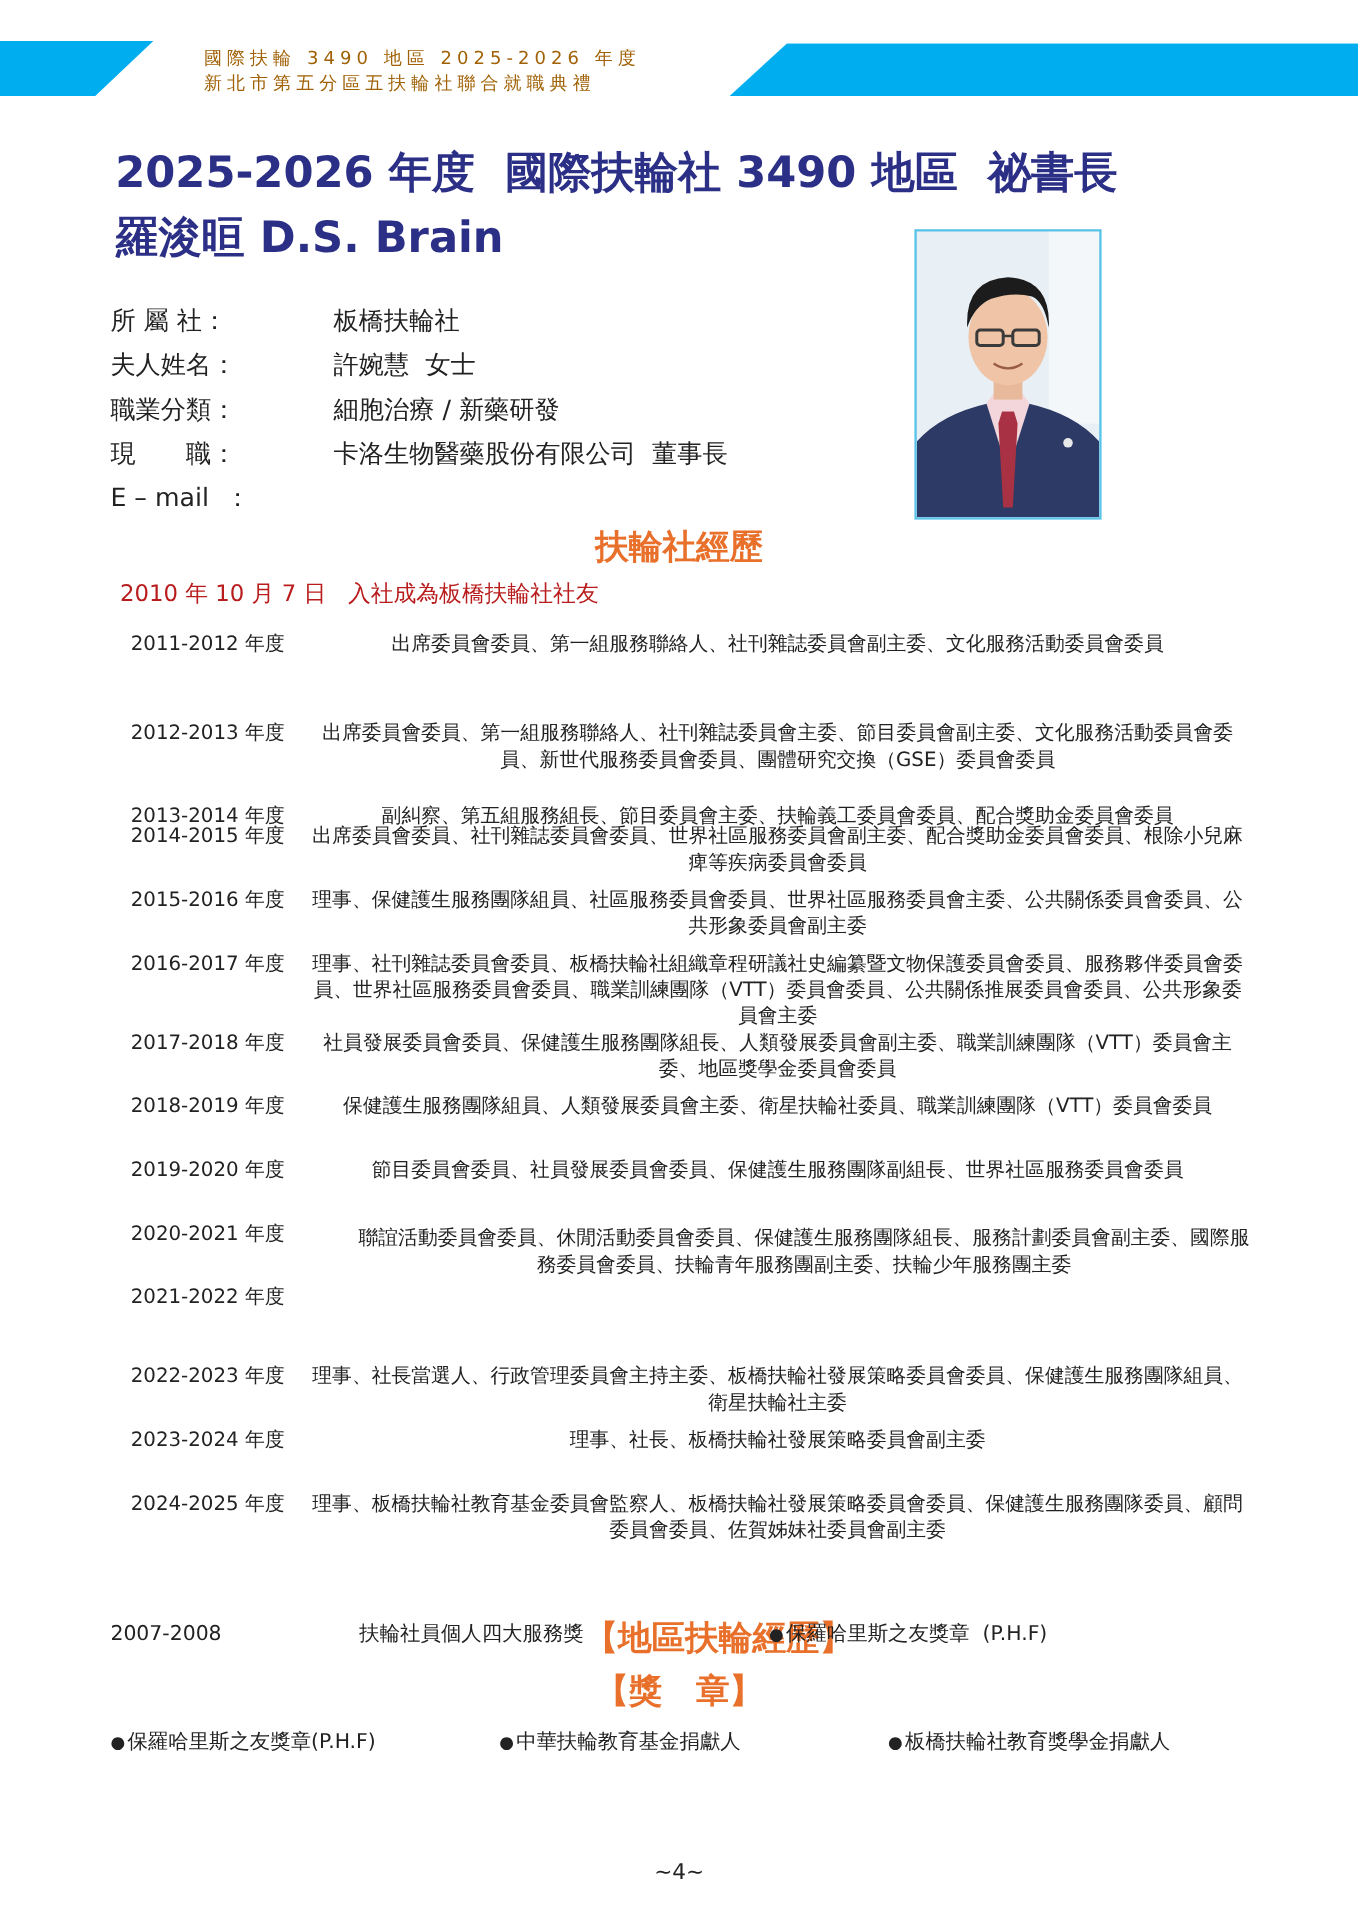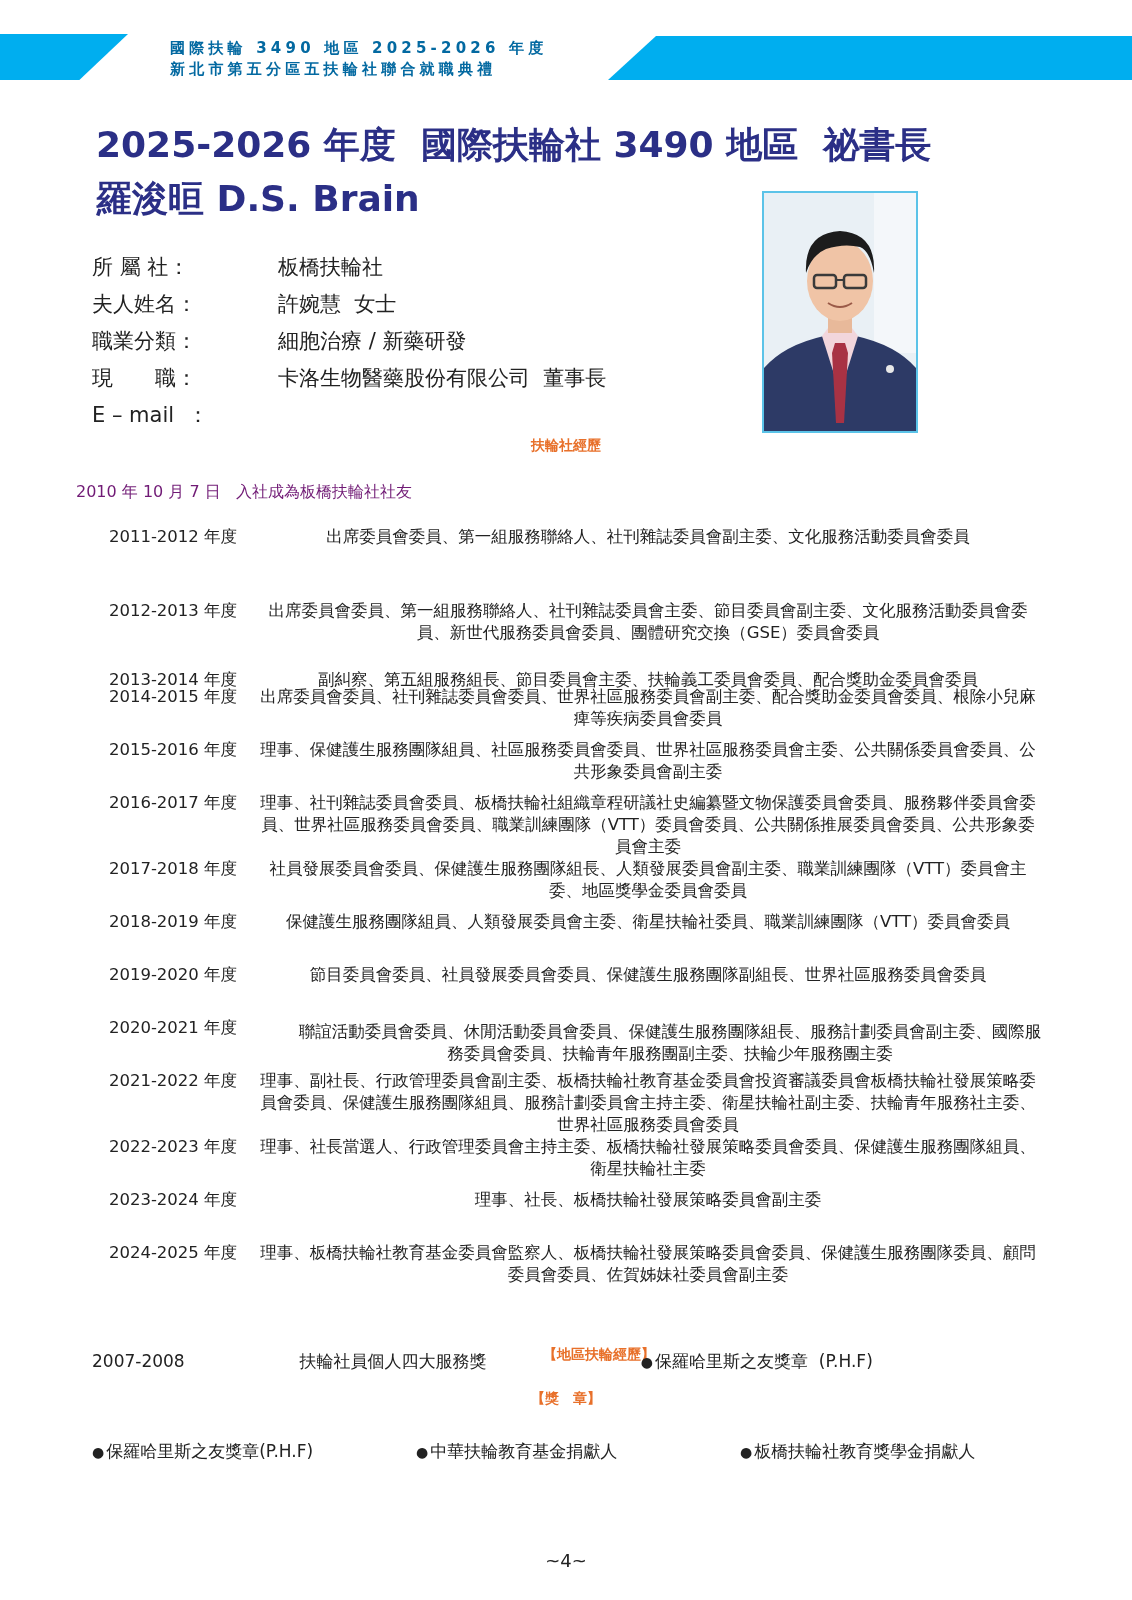--- a/index.html
+++ b/index.html
@@ -13,21 +13,21 @@
       background: #00aeef;
       clip-path: polygon(0 0, 100% 0, 62% 100%, 0 100%);
     }
     .banner-right {
       position: absolute; left: 608px; top: 36px; width: 524px; height: 44px;
       background: #00aeef;
       clip-path: polygon(48px 0, 100% 0, 100% 100%, 0 100%);
     }
     .header-text {
       position: absolute; left: 170px; top: 38px;
-      font-size: 15px; font-weight: bold; color: #0369a1;
+      font-size: 15px; font-weight: normal; color: #a16207;
       letter-spacing: 4.2px; line-height: 21px;
     }
     .title {
       position: absolute; left: 96px; top: 118px;
       color: #2b2f86; font-weight: bold; font-size: 36px; line-height: 54px;
       font-family: "DejaVu Sans", sans-serif;
     }
     .title .line { white-space: nowrap; }
     .photo {
       position: absolute; left: 762px; top: 191px; width: 156px; height: 242px;
@@ -36,30 +36,30 @@
       overflow: hidden;
     }
     .info {
       position: absolute; left: 92px; top: 249px;
       font-size: 21px; line-height: 37px; color: #222;
     }
     .info-row { display: flex; white-space: nowrap; gap: 40px; }
     .info-label { width: 146px; }
     .section-title {
       position: absolute; left: 0; width: 1132px; text-align: center;
-      color: #e8702a; font-weight: bold; font-size: 14px;
+      color: #e8702a; font-weight: bold; font-size: 28px;
     }
     .exp {
       position: absolute; left: 92px; font-size: 16.5px; line-height: 22px;
       color: #222;
     }
     .exp-row { position: absolute; left: 0; display: flex; width: 950px; text-align: center; }
     .exp-year { width: 162px; flex: none; white-space: nowrap; }
     .exp-text { width: 788px; }
-    .join-line { position: absolute; left: 76px; top: 482px; font-size: 16px; color: #701a75; white-space: nowrap; }
+    .join-line { position: absolute; left: 100px; top: 482px; font-size: 19px; color: #b91c1c; white-space: nowrap; }
     .district-row {
       position: absolute; top: 1376px; left: 92px; font-size: 17px; color: #222;
       white-space: nowrap;
     }
     .award-row {
       position: absolute; top: 1468px; left: 92px; font-size: 17px; color: #222;
       white-space: nowrap;
     }
     .page-num {
       position: absolute; left: 0; width: 1132px; top: 1550px; text-align: center;
@@ -170,21 +170,20 @@
   <div class="exp-row" style="top: 964px;">
     <span class="exp-year">2019-2020 年度</span>
     <span class="exp-text">節目委員會委員、社員發展委員會委員、保健護生服務團隊副組長、世界社區服務委員會委員</span>
   </div>
   <div class="exp-row" style="top: 1017px;">
     <span class="exp-year">2020-2021 年度</span>
     <span class="exp-text" style="padding-top: 4px; margin-left: 44px;">聯誼活動委員會委員、休閒活動委員會委員、保健護生服務團隊組長、服務計劃委員會副主委、國際服務委員會委員、扶輪青年服務團副主委、扶輪少年服務團主委</span>
   </div>
   <div class="exp-row" style="top: 1070px;">
     <span class="exp-year">2021-2022 年度</span>
-    <span class="exp-text">理事、副社長、行政管理委員會副主委、板橋扶輪社教育基金委員會投資審議委員會板橋扶輪社發展策略委員會委員、保健護生服務團隊組員、服務計劃委員會主持主委、衛星扶輪社副主委、扶輪青年服務社主委、世界社區服務委員會委員</span>
   </div>
   <div class="exp-row" style="top: 1136px;">
     <span class="exp-year">2022-2023 年度</span>
     <span class="exp-text">理事、社長當選人、行政管理委員會主持主委、板橋扶輪社發展策略委員會委員、保健護生服務團隊組員、衛星扶輪社主委</span>
   </div>
   <div class="exp-row" style="top: 1189px;">
     <span class="exp-year">2023-2024 年度</span>
     <span class="exp-text">理事、社長、板橋扶輪社發展策略委員會副主委</span>
   </div>
   <div class="exp-row" style="top: 1242px;">

